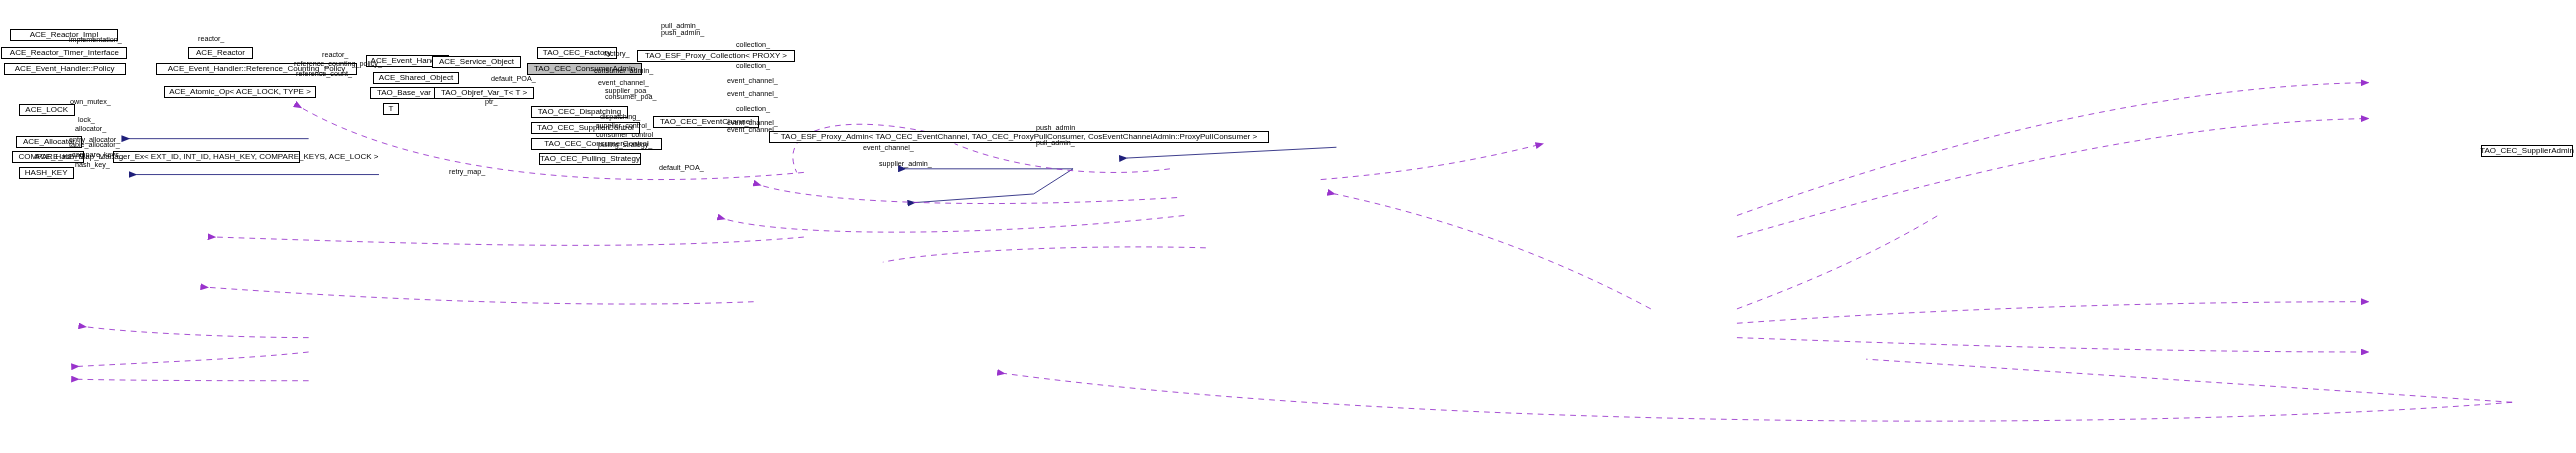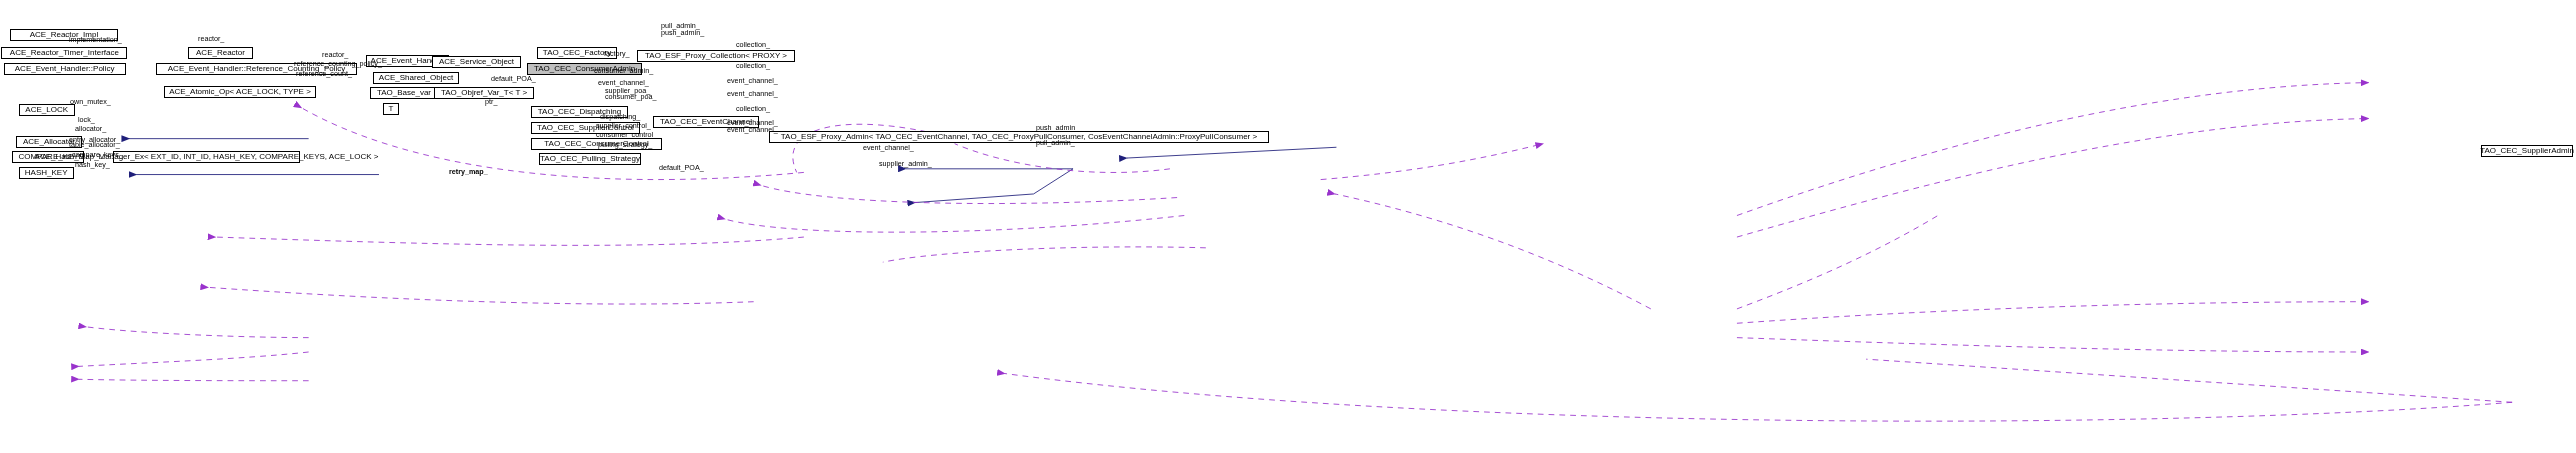--- a/index.html
+++ b/index.html
@@ -118,21 +118,21 @@
   <div class="elabel" style="left:296px;top:70px;">reference_count_</div>
   <div class="elabel" style="left:70px;top:98px;">own_mutex_</div>
   <div class="elabel" style="left:78px;top:116px;">lock_</div>
   <div class="elabel" style="left:75px;top:125px;">allocator_</div>
   <div class="elabel" style="left:69px;top:136px;">entry_allocator_</div>
   <div class="elabel" style="left:69px;top:141px;">table_allocator_</div>
   <div class="elabel" style="left:72px;top:151px;">compare_keys_</div>
   <div class="elabel" style="left:75px;top:161px;">hash_key_</div>
   <div class="elabel" style="left:485px;top:98px;">ptr_</div>
   <div class="elabel" style="left:491px;top:75px;">default_POA_</div>
-  <div class="elabel" style="left:449px;top:168px;font-weight:bold;">retry_map_</div>
+  <div class="elabel" style="left:449px;top:168px;">retry_map_</div>
   <div class="elabel" style="left:604px;top:50px;">factory_</div>
   <div class="elabel" style="left:594px;top:67px;">consumer_admin_</div>
   <div class="elabel" style="left:598px;top:79px;">event_channel_</div>
   <div class="elabel" style="left:605px;top:87px;">supplier_poa_</div>
   <div class="elabel" style="left:605px;top:93px;">consumer_poa_</div>
   <div class="elabel" style="left:600px;top:113px;">dispatching_</div>
   <div class="elabel" style="left:596px;top:122px;">supplier_control_</div>
   <div class="elabel" style="left:596px;top:131px;">consumer_control_</div>
   <div class="elabel" style="left:598px;top:141px;">pulling_strategy_</div>
   <div class="elabel" style="left:661px;top:22px;">pull_admin_</div>

